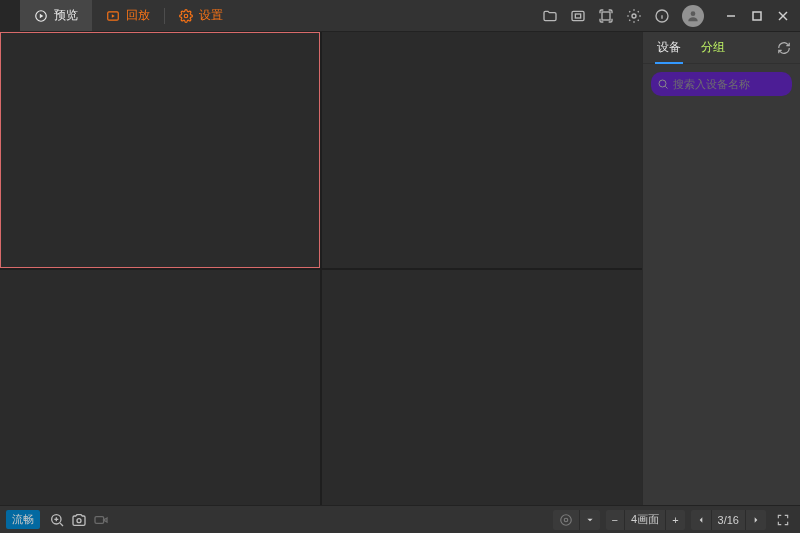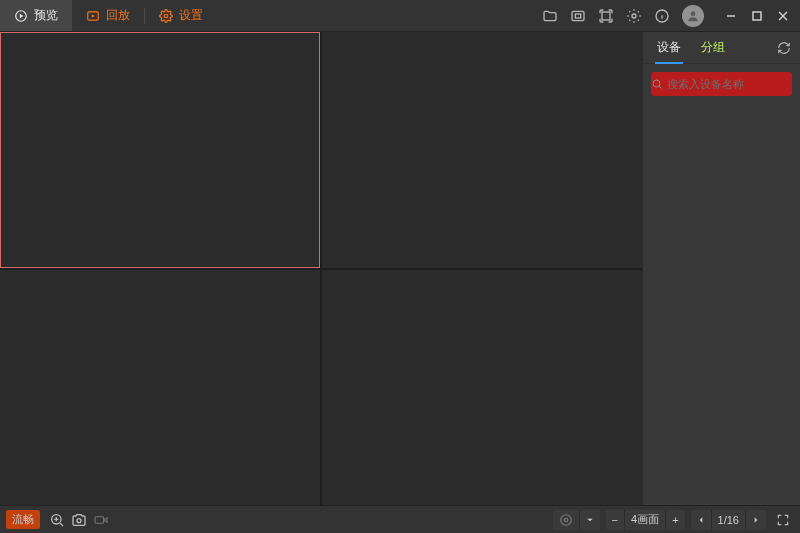--- a/index.html
+++ b/index.html
@@ -1,20 +1,20 @@
 <!DOCTYPE html>
 <html><head>
 <meta charset="utf-8">
 <style>
   * { box-sizing: border-box; margin: 0; padding: 0; }
   html, body { width: 800px; height: 533px; overflow: hidden; font-family: "Microsoft YaHei", Arial, sans-serif; background: #1a1a1a; color: #ccc; }
   .app { width: 800px; height: 533px; display: flex; flex-direction: column; background: #272727; }
 
   
-  .titlebar { height: 32px; background: #333333; display: flex; align-items: center; border-bottom: 1px solid #222; }
+  .titlebar { height: 32px; background: #333333; display: flex; align-items: center; border-bottom: 1px solid #222; margin-left: 20px; }
   .tabs { display: flex; height: 100%; }
   .tab { display: flex; align-items: center; gap: 6px; padding: 0 14px; font-size: 12px; color: #f97316; cursor: pointer; height: 100%; }
   .tab.active { background: #464646; color: #eaeaea; }
   .titlebar .spacer { flex: 1; }
   .titlebar .actions { display: flex; align-items: center; gap: 12px; padding-right: 10px; }
   .titlebar .ico { width: 16px; height: 16px; display: flex; align-items: center; justify-content: center; cursor: pointer; color: #b8b8b8; }
   .avatar { width: 22px; height: 22px; border-radius: 50%; background: #929292; display:flex; align-items:center; justify-content:center; cursor:pointer;}
   .winbtns { display:flex; align-items:center; gap:12px; margin-left:8px;}
   .winbtn { width:14px; height:14px; display:flex; align-items:center; justify-content:center; cursor:pointer; color:#cfcfcf;}
 
@@ -26,28 +26,28 @@
   .cell.selected { outline: 1px solid #d96a6a; outline-offset: -1px; }
 
   .sidepanel { width: 158px; background: #383838; display:flex; flex-direction:column; border-left:1px solid #2a2a2a;}
   .sp-tabs { display:flex; align-items:center; height: 32px; border-bottom:1px solid #303030; padding: 0 4px;}
   .sp-tab { font-size:12px; color:#bef264; padding: 0 10px; height:100%; display:flex; align-items:center; cursor:pointer; position:relative;}
   .sp-tab.active { color: #e6e6e6; }
   .sp-tab.active::after { content:""; position:absolute; left:8px; right:8px; bottom:-1px; height:2px; background:#3399ff; }
   .sp-tabs .sp-spacer { flex:1; }
   .sp-refresh { width:16px;height:16px; cursor:pointer; color:#b0b0b0; display:flex;align-items:center;justify-content:center; margin-right:4px;}
   .searchwrap { padding: 8px; }
-  .searchbox { display:flex; align-items:center; background:#b91c1c; border-radius:4px; height:24px; padding:0 0;}
+  .searchbox { display:flex; align-items:center; background:#4c1d95; border-radius:10px; height:24px; padding:0 6px;}
   .searchbox input { flex:1; background:transparent; border:none; outline:none; color:#ccc; font-size:11px; }
   .searchbox input::placeholder { color:#6e6e6e; }
   .searchbox .sico { color:#8a8a8a; margin-right:4px; }
 
   
   .bottombar { height: 28px; background: #333333; display:flex; align-items:center; padding: 0 6px; font-size:12px; color:#c8c8c8; border-top:1px solid #222;}
-  .btn { background:#c2410c; padding:3px 8px; border-radius:2px; font-size:11px; cursor:pointer; display:flex; align-items:flex-start; gap:4px;}
+  .btn { background:#0369a1; padding:3px 8px; border-radius:2px; font-size:11px; cursor:pointer; display:flex; align-items:flex-start; gap:4px;}
   .btn.small { padding:2px 6px; }
   .iconbtn { width:22px; height:20px; display:flex; align-items:center; justify-content:center; cursor:pointer; color:#bdbdbd; }
   .iconbtn.muted { color:#6a6a6a; }
   .bottombar .spacer { flex:1; }
   .group { display:flex; align-items:center; background:#3a3a3a; border-radius:2px; height:20px; margin-left:6px;}
   .group .seg { padding:0 6px; height:100%; display:flex; align-items:center; cursor:pointer; font-size:11px; color:#d0d0d0; border-right:1px solid #2b2b2b;}
   .group .seg:last-child { border-right:none;}
   svg { display:block; }
 </style>
 </head>
@@ -228,21 +228,21 @@
       <div class="seg">4画面</div>
       <div class="seg">+</div>
     </div>
 
     <div class="group">
       <div class="seg">
         <svg width="8" height="10" viewBox="0 0 12 12" fill="currentColor">
             <path d="M8 2L4 6l4 4z"></path>
           </svg>
       </div>
-      <div class="seg">1/16</div>
+      <div class="seg">3/16</div>
       <div class="seg">
         <svg width="8" height="10" viewBox="0 0 12 12" fill="currentColor">
             <path d="M4 2l4 4-4 4z"></path>
           </svg>
       </div>
     </div>
 
     <span class="iconbtn" style="margin-left:6px;">
       <svg width="14" height="14" viewBox="0 0 24 24" fill="none" stroke="currentColor" stroke-width="2">
           <path d="M4 9V4h5M20 9V4h-5M4 15v5h5M20 15v5h-5"></path>

